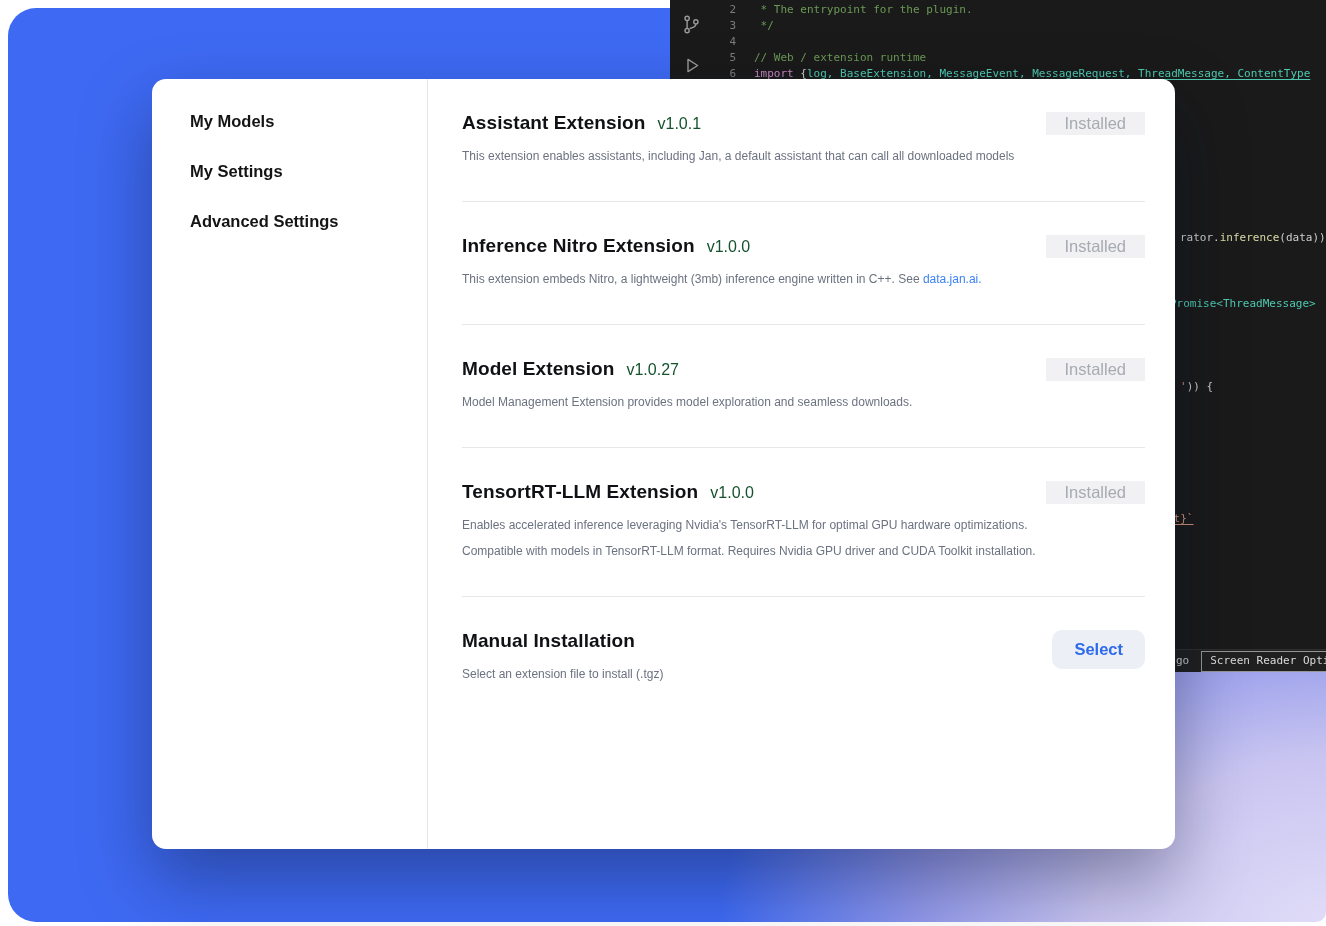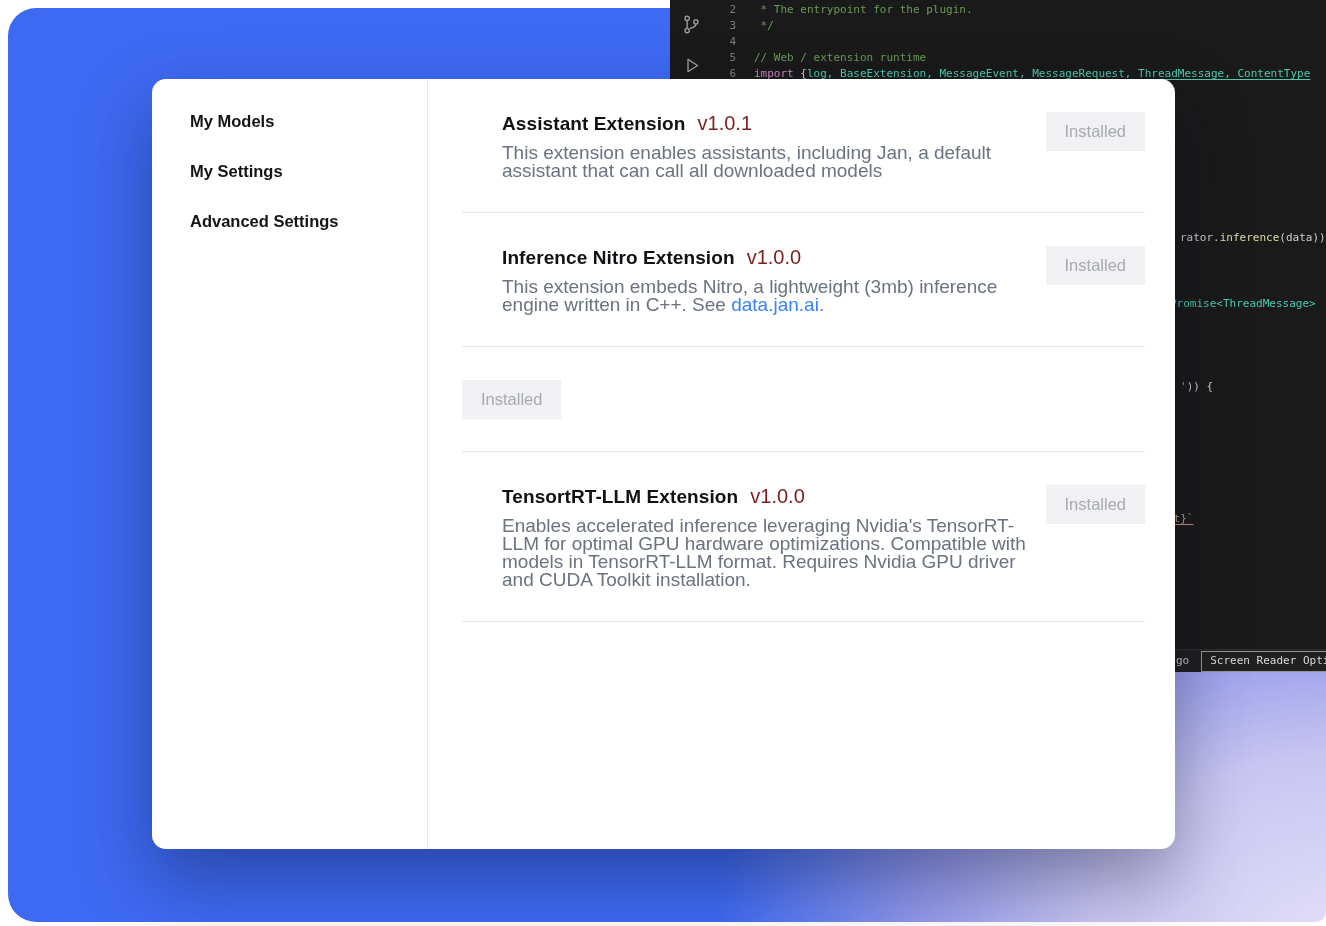--- a/index.html
+++ b/index.html
@@ -71,29 +71,29 @@
     border-radius:8px;cursor:pointer;
   }
   .side-item.active{background:#f2f2f4;}
 
   .content{flex:1;padding:0 30px 0 34px;box-sizing:border-box;}
   .ext-row{
     display:flex;justify-content:space-between;align-items:flex-start;
     padding:33px 0 32px;border-bottom:1px solid #e7e7ea;
   }
   .ext-row.last{border-bottom:none;padding-bottom:20px;}
-  .ext-info{max-width:580px;margin-left:40px;}
+  .ext-info{max-width:580px;}
   .ext-info.w-sm{max-width:535px;}
   .ext-title-line{display:flex;align-items:baseline;gap:12px;}
   .ext-name{font-size:19px;font-weight:700;color:#101114;letter-spacing:.1px;}
-  .ext-version{font-size:20px;color:#7f1d1d;}
-  .ext-desc{margin:9px 0 0;font-size:19px;line-height:18px;color:#6b7280;}
+  .ext-version{font-size:16px;color:#14532d;}
+  .ext-desc{margin:9px 0 0;font-size:12px;line-height:26px;color:#6b7280;}
   .link{color:#3b82f6;text-decoration:none;cursor:pointer;}
   .btn{
-    border:none;border-radius:0;padding:10px 19px;
+    border:none;border-radius:0;padding:2px 19px;
     font-size:16.5px;font-family:inherit;cursor:pointer;white-space:nowrap;
   }
   .btn.installed{background:#f1f1f3;color:#a6aab1;font-weight:500;}
   .btn.select{background:#eceff6;color:#2e6bec;font-weight:700;padding:10px 22px;border-radius:10px;}
 </style>
 </head>
 <body>
 
 <div class="desktop"></div>
 
@@ -160,29 +160,45 @@
         <div class="ext-title-line">
           <span class="ext-name">Inference Nitro Extension</span>
           <span class="ext-version">v1.0.0</span>
         </div>
         <p class="ext-desc"><span>This extension embeds Nitro, a lightweight (3mb) inference engine written in C++. See </span><a class="link">data.jan.ai.</a></p>
       </div>
       <button class="btn installed">Installed</button>
     </div>
 
     <div class="ext-row">
+      <div class="ext-info w-sm">
+        <div class="ext-title-line">
+          <span class="ext-name">Model Extension</span>
+          <span class="ext-version">v1.0.27</span>
+        </div>
+        <p class="ext-desc">Model Management Extension provides model exploration and seamless downloads.</p>
+      </div>
       <button class="btn installed">Installed</button>
     </div>
 
     <div class="ext-row">
       <div class="ext-info">
         <div class="ext-title-line">
           <span class="ext-name">TensortRT-LLM Extension</span>
           <span class="ext-version">v1.0.0</span>
         </div>
         <p class="ext-desc">Enables accelerated inference leveraging Nvidia's TensorRT-LLM for optimal GPU hardware optimizations. Compatible with models in TensorRT-LLM format. Requires Nvidia GPU driver and CUDA Toolkit installation.</p>
       </div>
       <button class="btn installed">Installed</button>
     </div>
 
+    <div class="ext-row last">
+      <div class="ext-info">
+        <div class="ext-title-line">
+          <span class="ext-name">Manual Installation</span>
+        </div>
+        <p class="ext-desc">Select an extension file to install (.tgz)</p>
+      </div>
+      <button class="btn select">Select</button>
+    </div>
 
   </div>
 </div>
 
 </body></html>

